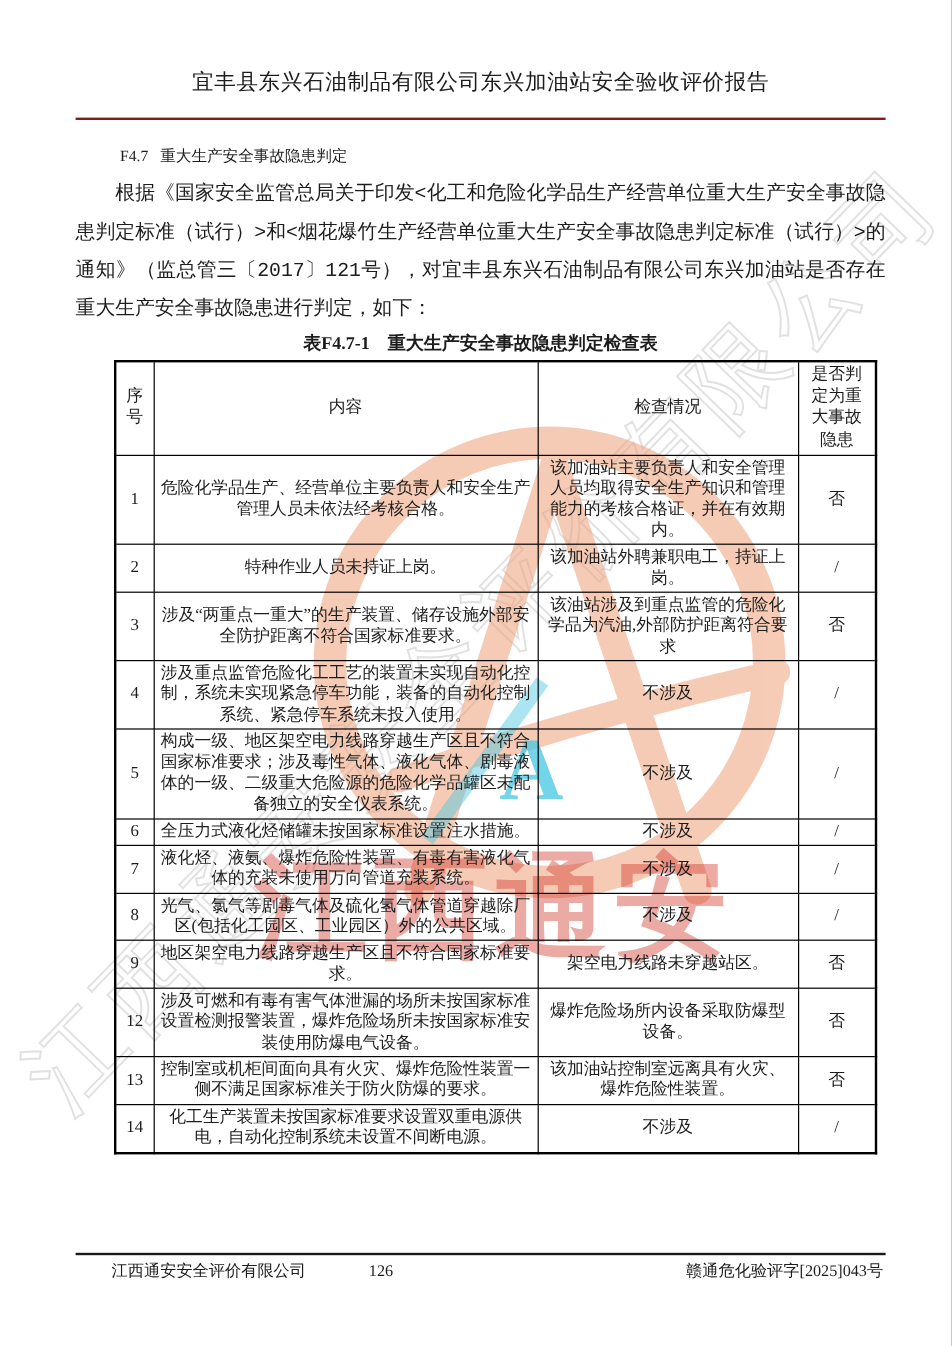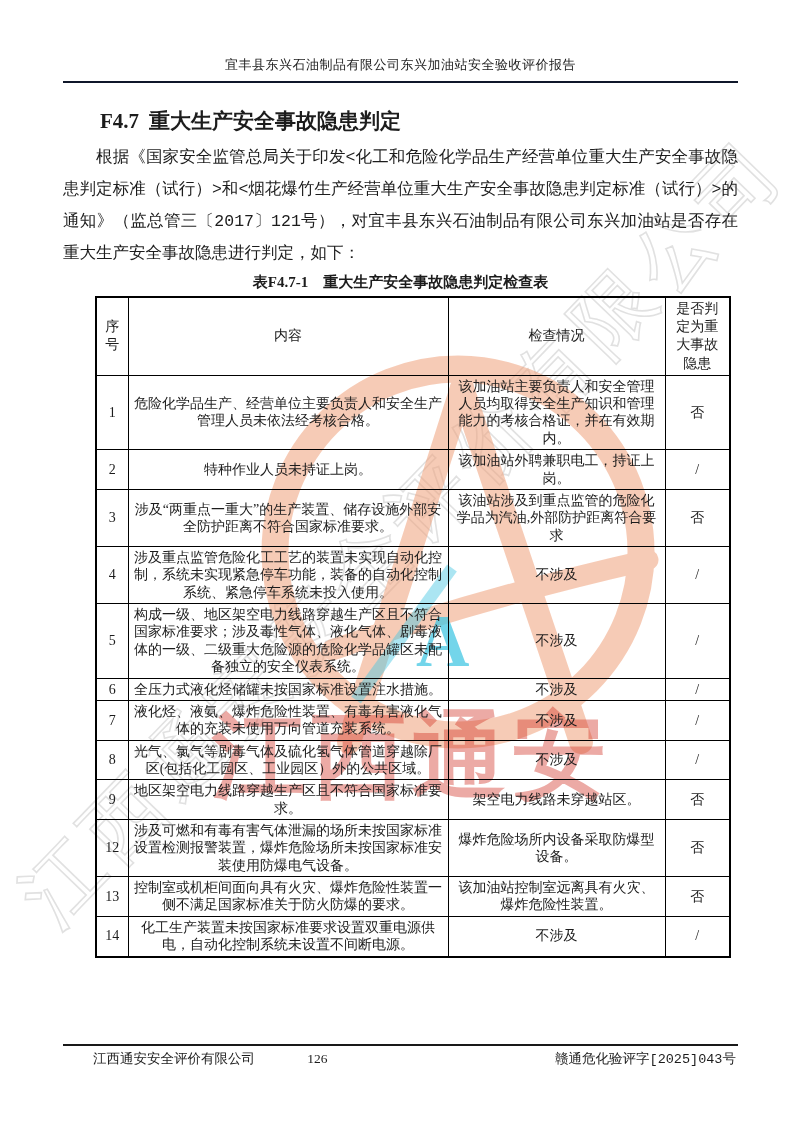--- a/index.html
+++ b/index.html
@@ -4,25 +4,25 @@
 <style>
   html,body { margin:0; padding:0; background:#9a9a9a; }
   .page {
     position:relative; width:793px; height:1122px; margin:0 auto;
     background:#ffffff; overflow:hidden;
     font-family:"Liberation Serif","DejaVu Serif",serif; color:#1c1c1c;
   }
   .watermark-layer { position:absolute; left:0; top:0; z-index:0; pointer-events:none; }
   .page-header {
     position:absolute; left:63px; width:675px; top:56px; z-index:1;
-    text-align:center; font-size:13px; letter-spacing:0.5px;
-    border-bottom:2px solid #0f172a; padding-bottom:7px;
+    text-align:center; font-size:18px; letter-spacing:0.5px;
+    border-bottom:2px solid #7f1d1d; padding-bottom:18px;
   }
   .content { position:absolute; left:63px; width:675px; top:98px; z-index:1; }
-  .section-title { margin:9px 0 0 37px; font-size:21px; font-weight:bold; }
+  .section-title { margin:23px 0 0 37px; font-size:13px; font-weight:normal; }
   .section-title .sec-no { margin-right:10px; }
   .body-paragraph {
     margin-top:7px; font-size:16.5px; line-height:32px;
     text-align:justify; text-indent:2em;font-family:Liberation Mono, monospace;
   }
   .table-caption { text-align:center; font-size:15px; font-weight:bold; margin-top:3px; }
   table.judgment-table {
     border-collapse:collapse; table-layout:fixed;
     width:634px; margin:4px 0 0 32px; font-size:14px;
     border:2px solid #000;
@@ -33,21 +33,21 @@
     overflow:hidden; word-break:break-all;
   }
   .judgment-table th { line-height:1.3; }
   .page-footer {
     position:absolute; left:63px; width:675px; top:1044px; z-index:1;
     border-top:2px solid #191919; padding-top:4px;
     display:flex; align-items:baseline; font-size:13.5px;
   }
   .page-footer .f-left  { flex:1; text-align:left; padding-left:30px; }
   .page-footer .f-mid   { flex:1; text-align:left; }
-  .page-footer .f-right { flex:1; text-align:right; padding-right:2px;font-family:Liberation Mono, monospace; }
+  .page-footer .f-right { flex:1; text-align:right; padding-right:2px; }
 </style>
 </head>
 <body>
 
 <div class="page">
 
   <svg class="watermark-layer" width="793" height="1122" viewBox="0 0 793 1122">
 
     <text x="55" y="930" font-size="80" letter-spacing="8" fill="none" stroke="#c9c9c9" stroke-width="1.6" opacity="0.55" transform="rotate(-46 55 930)" id="wm-diagonal">江西通安安全评价有限公司</text>
 

